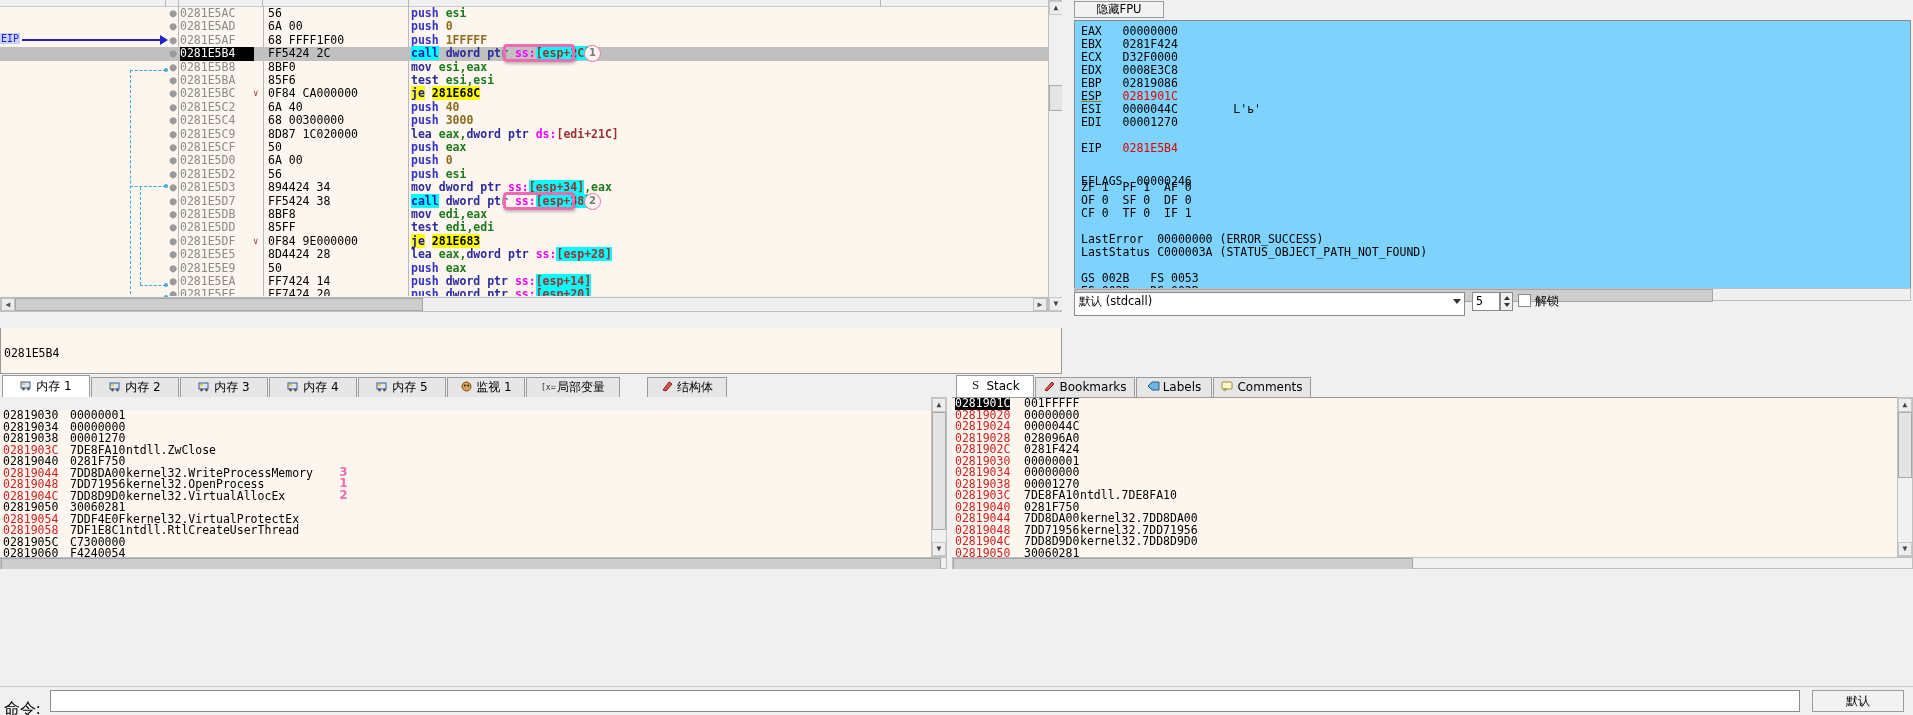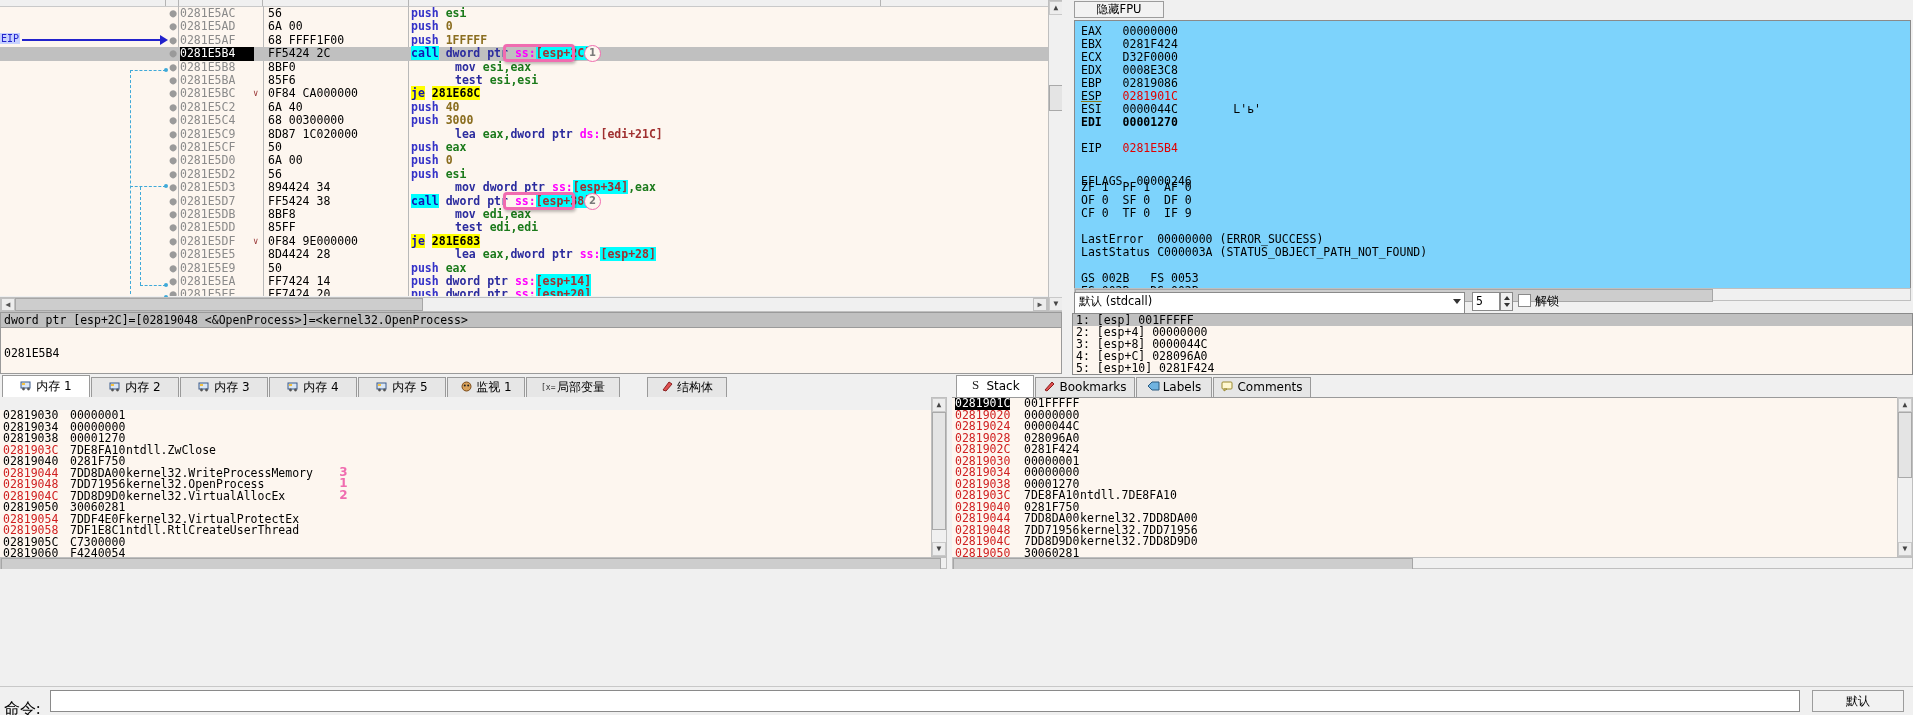--- a/index.html
+++ b/index.html
@@ -32,21 +32,21 @@
   .daddr{position:absolute;left:180px;width:74px;color:#8a8a8a;}
   .daddr.cur{color:#ffffff;background:#000000;}
   .dbytes{position:absolute;left:268px;color:#000;}
   .dchev{position:absolute;left:253px;color:#9b3a3a;font-size:9px;}
   .dmn{position:absolute;left:411px;font-weight:bold;}
 
   .sep-v{position:absolute;background:#b9b9b9;width:1px;}
 
   
   .k-push{color:#3432c8;}
-  .k-mov{color:#2b2b9e;margin-left:44px;}
+  .k-mov{color:#2b2b9e;}
   .k-reg{color:#1b7a1b;}
   .k-num{color:#8a6d1f;}
   .k-call{background:#00ffff;color:#1313b0;}
   .k-je{background:#ffff00;color:#1313b0;}
   .k-jetgt{background:#ffff00;color:#000;}
   .k-seg{color:#ff00ff;}
   .k-mem{background:#00ffff;color:#a03030;}
   .k-memplain{color:#a03030;}
   .k-ptr{color:#2b2b9e;}
 
@@ -203,40 +203,39 @@
     <div class="thumb" style="left:14px;width:408px;"></div>
     <div class="arrow" style="right:0;">▶</div>
   </div>
 
   <div class="vscroll" style="left:1048px;top:0;height:312px;">
     <div class="arrow" style="top:0;">▲</div>
     <div class="thumb" style="top:84px;height:26px;"></div>
     <div class="arrow" style="bottom:0;">▼</div>
   </div>
 
-  <div class="panel" id="infobar">dword ptr [esp+2C]=[02819048 &lt;&amp;OpenProcess&gt;]=&lt;kernel32.OpenProcess&gt;</div>
   <div class="panel" id="infobar2">0281E5B4</div>
 
   <div class="gapfill" style="left:1062px;top:0;width:12px;height:375px;"></div>
   <div id="fpubtn"><span class="cn">隐藏FPU</span></div>
   <div id="regbox">
     <div id="reg-lines">
         <div class="rline" style="top: 4px;"><span class="rname">EAX</span>   <span class="rval">00000000</span></div>
         <div class="rline" style="top: 17px;"><span class="rname">EBX</span>   <span class="rval">0281F424</span></div>
         <div class="rline" style="top: 30px;"><span class="rname">ECX</span>   <span class="rval">D32F0000</span></div>
         <div class="rline" style="top: 43px;"><span class="rname">EDX</span>   <span class="rval">0008E3C8</span></div>
         <div class="rline" style="top: 56px;"><span class="rname">EBP</span>   <span class="rval">02819086</span></div>
         <div class="rline" style="top: 69px;"><span class="rname hl">ESP</span>   <span class="rval red">0281901C</span></div>
         <div class="rline" style="top: 82px;"><span class="rname">ESI</span>   <span class="rval">0000044C</span><span class="rval">        L'ь'</span></div>
-        <div class="rline" style="top: 95px; font-weight: bold;"><span class="rname">EDI</span>   <span class="rval">00001270</span></div>
+        <div class="rline" style="top: 95px;"><span class="rname">EDI</span>   <span class="rval">00001270</span></div>
         <div class="rline" style="top: 121px;"><span class="rname">EIP</span>   <span class="rval red">0281E5B4</span></div>
         <div class="rline" style="top: 154px;"><span class="rname">EFLAGS</span>  <span class="rval">00000246</span></div>
         <div class="rline" style="top: 160px;"><span class="rval">ZF 1  PF 1  AF 0</span></div>
         <div class="rline" style="top: 173px;"><span class="rval">OF 0  SF 0  DF 0</span></div>
-        <div class="rline" style="top: 186px;"><span class="rval">CF 0  TF 0  IF 9</span></div>
+        <div class="rline" style="top: 186px;"><span class="rval">CF 0  TF 0  IF 1</span></div>
         <div class="rline" style="top: 212px;"><span class="rval">LastError  00000000 (ERROR_SUCCESS)</span></div>
         <div class="rline" style="top: 225px;"><span class="rval">LastStatus C000003A (STATUS_OBJECT_PATH_NOT_FOUND)</span></div>
         <div class="rline" style="top: 251px;"><span class="rval">GS 002B   FS 0053</span></div>
         <div class="rline" style="top: 264px;"><span class="rval">ES 002B   DS 002B</span></div>
       </div>
   </div>
   <div class="hscroll" id="reghscroll">
     <div class="thumb" style="left:0;width:638px;"></div>
   </div>
 
@@ -245,29 +244,20 @@
     <span id="ccarrow"></span>
   </div>
   <div id="ccnum">5</div>
   <div id="ccspin">
       <div class="up"></div>
       <div class="dn"></div>
     </div>
   <div id="cclock"></div>
   <div id="cclocklbl" class="cn">解锁</div>
 
-  <div id="argsbox">
-    <div id="arg-rows">
-        <div class="argrow sel" style="top: 0px;">1: [esp] 001FFFFF</div>
-        <div class="argrow" style="top: 12px;">2: [esp+4] 00000000</div>
-        <div class="argrow" style="top: 24px;">3: [esp+8] 0000044C</div>
-        <div class="argrow" style="top: 36px;">4: [esp+C] 028096A0</div>
-        <div class="argrow" style="top: 48px;">5: [esp+10] 0281F424</div>
-      </div>
-  </div>
 
   <div id="tabrow">
       <div class="tab active" style="left: 2px; width: 88px;"><span class="tabicon"><svg width="13" height="11" viewBox="0 0 13 11">
             <rect x="1" y="2" width="9" height="6" fill="#d9e6f5" stroke="#3a5a8a"></rect>
             <rect x="2" y="3" width="3" height="2" fill="#f5c242"></rect>
             <circle cx="3.5" cy="9" r="1.4" fill="#555"></circle>
             <circle cx="8.5" cy="9" r="1.4" fill="#555"></circle>
           </svg></span><span>内存 1</span></div>
       <div class="tab" style="left: 91px; width: 88px;"><span class="tabicon"><svg width="13" height="11" viewBox="0 0 13 11">
             <rect x="1" y="2" width="9" height="6" fill="#d9e6f5" stroke="#3a5a8a"></rect>

